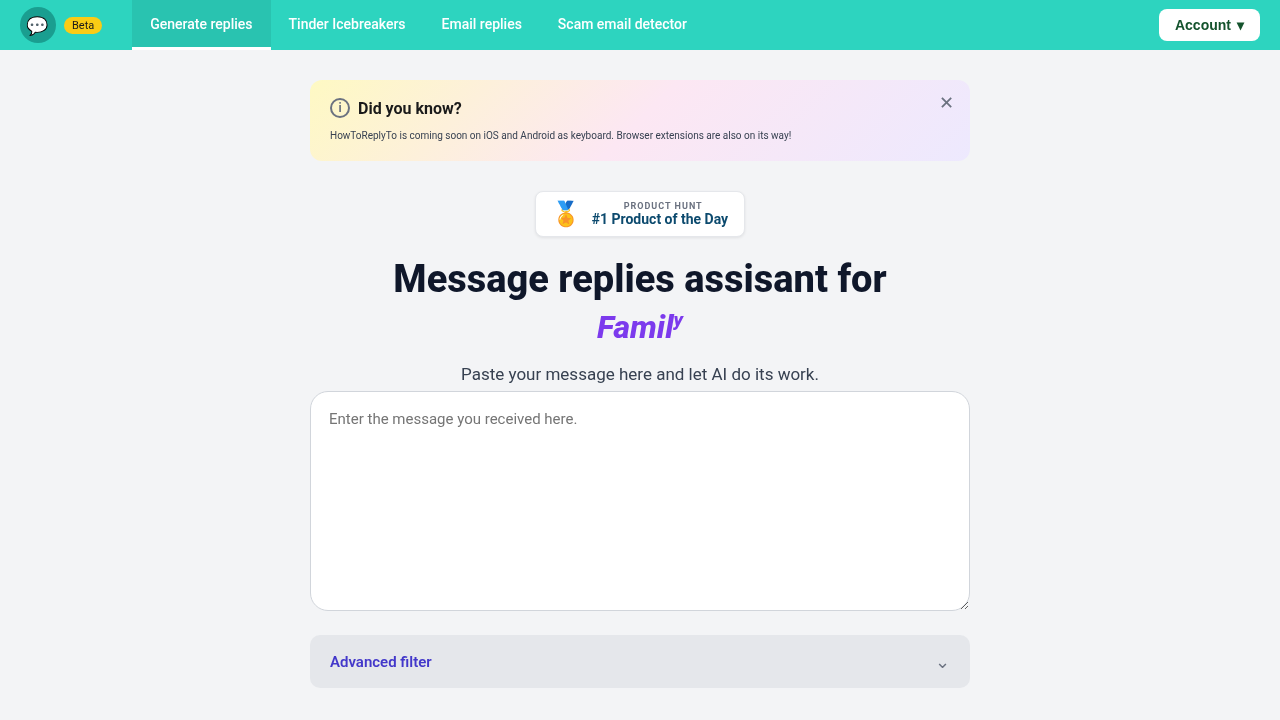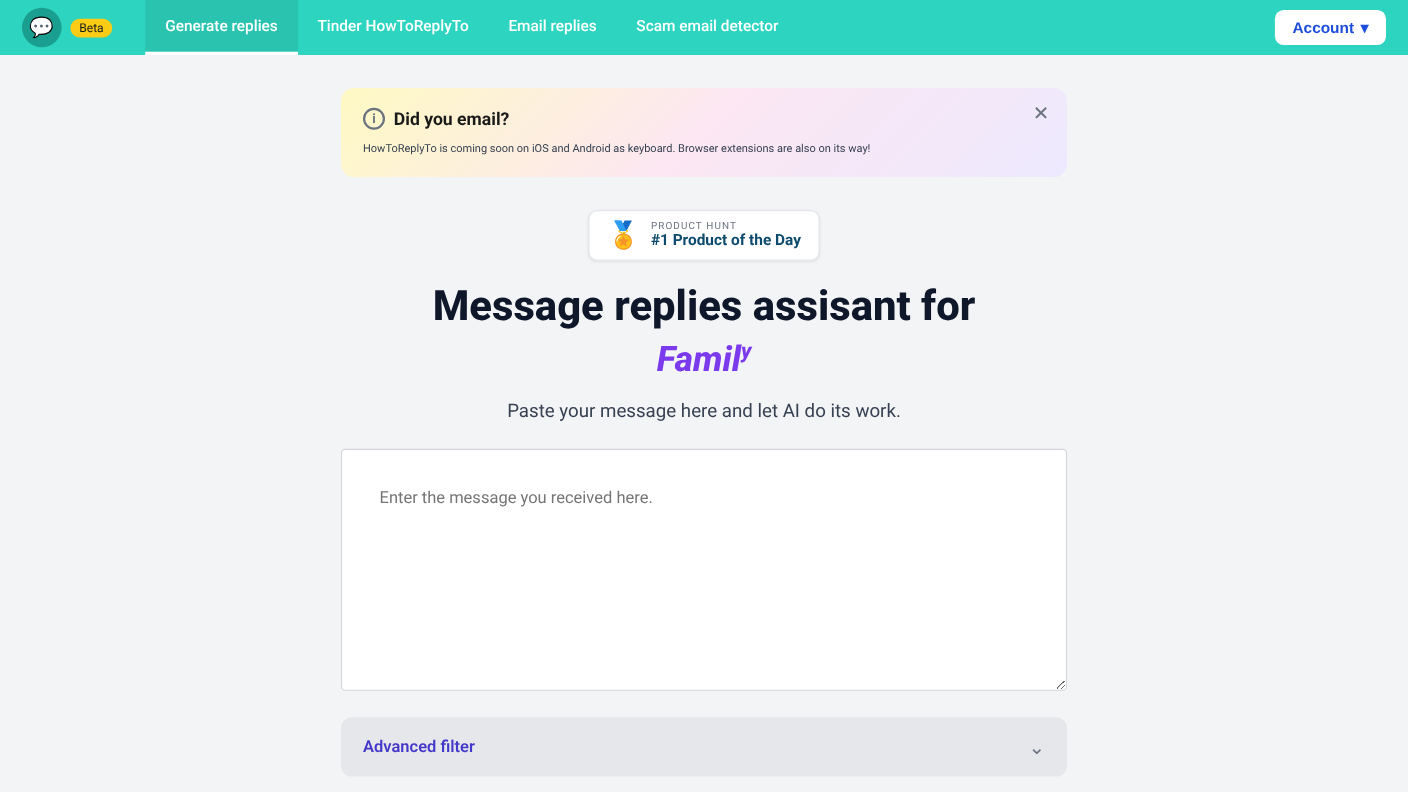--- a/index.html
+++ b/index.html
@@ -65,21 +65,21 @@
       border-bottom: 3px solid white;
       background: rgba(0,0,0,0.08);
     }
     .nav-link.feedback {
       color: #065f46;
       font-weight: 600;
     }
     .nav-account {
       margin-left: auto;
       background: white;
-      color: #1d4ed8;
+      color: #14532d;
       border: none;
       border-radius: 8px;
       padding: 8px 16px;
       font-size: 14px;
       font-weight: 600;
       cursor: pointer;
       display: flex;
       align-items: center;
       gap: 6px;
     }
@@ -157,24 +157,25 @@
     }
     .ph-medal {
       font-size: 24px;
     }
     .ph-text {
       display: flex;
       flex-direction: column;
     }
     .ph-label {
       font-size: 9px;
-      font-weight: 400;
+      font-weight: 700;
       color: #6b7280;
       letter-spacing: 1px;
       text-transform: uppercase;
+      margin-left: 32px;
     }
     .ph-title {
       font-size: 14px;
       font-weight: 700;
       color: #0c4a6e;
     }
 
     
     .hero-title {
       font-size: 38px;
@@ -186,31 +187,31 @@
     }
     .hero-title-highlight {
       color: #7c3aed;
       font-size: 32px;
       font-style: italic;
     }
     .hero-subtitle {
       text-align: center;
       font-size: 17px;
       color: #374151;
-      margin-bottom: 24px;
+      margin-bottom: 7px;
       margin-top: 16px;
     }
 
     
     .message-textarea {
       width: 100%;
       min-height: 220px;
       border: 1.5px solid #d1d5db;
-      border-radius: 4px;
-      padding: 34px;
+      border-radius: 18px;
+      padding: 18px;
       font-size: 15px;
       color: #9ca3af;
       resize: vertical;
       outline: none;
       font-family: inherit;
       background: white;
       margin-bottom: 20px;
     }
 
     
@@ -237,37 +238,37 @@
 </head>
 <body>
 
 <nav>
   <div class="nav-logo">
     <div class="nav-logo-icon">💬</div>
     <span class="beta-badge">Beta</span>
   </div>
   <div class="nav-links">
     <a class="nav-link active">Generate replies</a>
-    <a class="nav-link">Tinder HowToReplyTo</a>
+    <a class="nav-link">Tinder Icebreakers</a>
     <a class="nav-link">Email replies</a>
     <a class="nav-link">Scam email detector</a>
   </div>
   <button class="nav-account">
     <span>Account</span>
     <span>▾</span>
   </button>
 </nav>
 
 <div class="main">
 
   
   <div class="notification">
     <div class="notification-header">
       <div class="notification-icon">i</div>
-      <span class="notification-title">Did you email?</span>
+      <span class="notification-title">Did you know?</span>
     </div>
     <p class="notification-text">HowToReplyTo is coming soon on iOS and Android as keyboard. Browser extensions are also on its way!</p>
     <button class="notification-close">✕</button>
   </div>
 
   
   <div class="ph-badge">
     <span class="ph-medal">🏅</span>
     <div class="ph-text">
       <span class="ph-label">PRODUCT HUNT</span>

